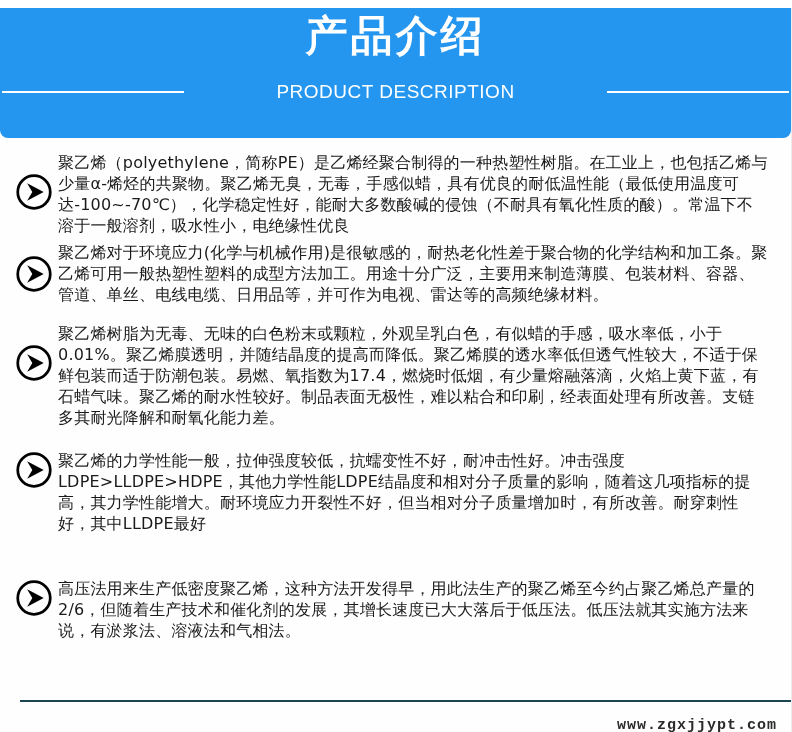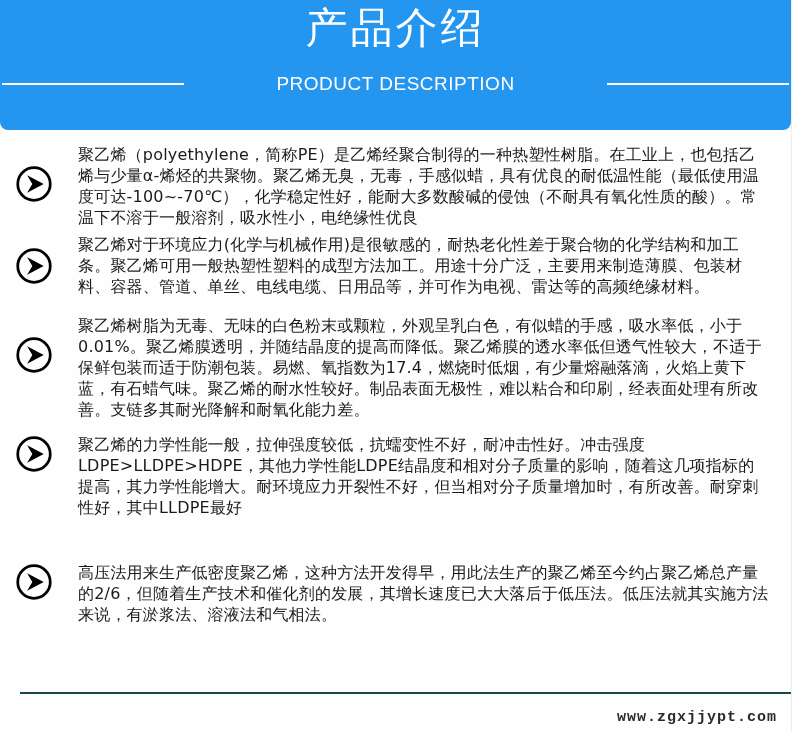--- a/index.html
+++ b/index.html
@@ -24,24 +24,24 @@
 
   
   .banner {
     height: 130px;
     background: var(--accent);
     color: #ffffff;
     text-align: center;
     border-radius: 0 0 8px 8px;
   }
   .banner h1 {
-    margin: 0;
+    margin: 8px;
     padding-top: 7px;
     font-size: 42px;
-    font-weight: normal;
+    font-weight: bold;
     letter-spacing: 3px;
     line-height: 1.0;
   }
   .subtitle-row {
     margin-top: 24px;
     display: flex;
     align-items: center;
     justify-content: center;
     column-gap: 92px;
   }
@@ -57,24 +57,23 @@
   }
 
   
   .content {
     padding: 14px 22px 0 15px;
   }
   .para {
     display: flex;
     align-items: flex-start;
     margin-bottom: 6px;
-    gap: 20px;
   }
   .para:nth-child(2) { margin-bottom: 18px; align-items: center; }
-  .para:nth-child(3) { margin-bottom: 14px; }
+  .para:nth-child(3) { margin-bottom: 22px; }
   .para:nth-child(4) { margin-bottom: 44px; }
   .bullet {
     flex: 0 0 38px;
     width: 38px; height: 38px;
     margin-right: 5px;
     margin-top: 1px;
   }
   .para.icon-low .bullet { margin-top: 21px; }
   .bullet svg { display: block; width: 38px; height: 38px; }
   .ptext {

